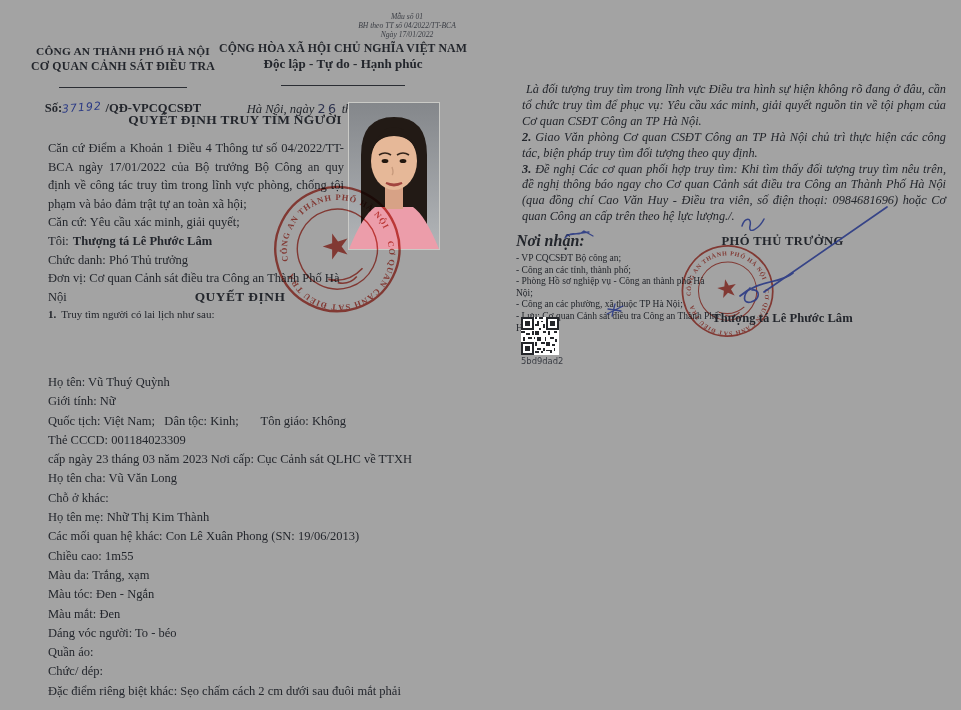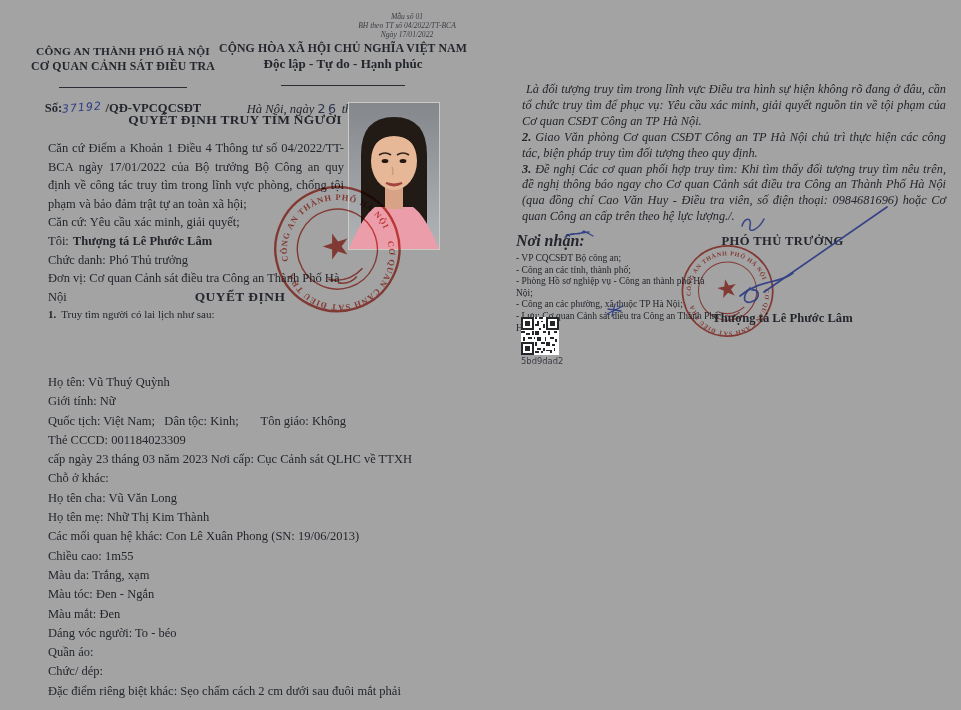--- a/index.html
+++ b/index.html
@@ -145,22 +145,22 @@
     <b>1.</b><span>Truy tìm người có lai lịch như sau:</span>
   </div>
 
   <div class="abs fields">
 
   <div class="fline">Họ tên: Vũ Thuý Quỳnh</div>
       <div class="fline">Giới tính: Nữ</div>
       <div class="fline">Quốc tịch: Việt Nam;&nbsp;&nbsp;&nbsp;Dân tộc: Kinh;&nbsp;&nbsp;&nbsp;&nbsp;&nbsp;&nbsp;&nbsp;Tôn giáo: Không</div>
       <div class="fline">Thẻ CCCD: 001184023309</div>
       <div class="fline">cấp ngày 23 tháng 03 năm 2023 Nơi cấp: Cục Cảnh sát QLHC về TTXH</div>
+      <div class="fline">Họ tên cha: Vũ Văn Long</div>
       <div class="fline">Chỗ ở khác:</div>
-      <div class="fline">Họ tên cha: Vũ Văn Long</div>
       <div class="fline">Họ tên mẹ: Nhữ Thị Kim Thành</div>
       <div class="fline">Các mối quan hệ khác: Con Lê Xuân Phong (SN: 19/06/2013)</div>
       <div class="fline">Chiều cao: 1m55</div>
       <div class="fline">Màu da: Trắng, xạm</div>
       <div class="fline">Màu tóc: Đen - Ngắn</div>
       <div class="fline">Màu mắt: Đen</div>
       <div class="fline">Dáng vóc người: To - béo</div>
       <div class="fline">Quần áo:</div>
       <div class="fline">Chức/ dép:</div>
       <div class="fline">Đặc điểm riêng biệt khác: Sẹo chấm cách 2 cm dưới sau đuôi mắt phải</div>

